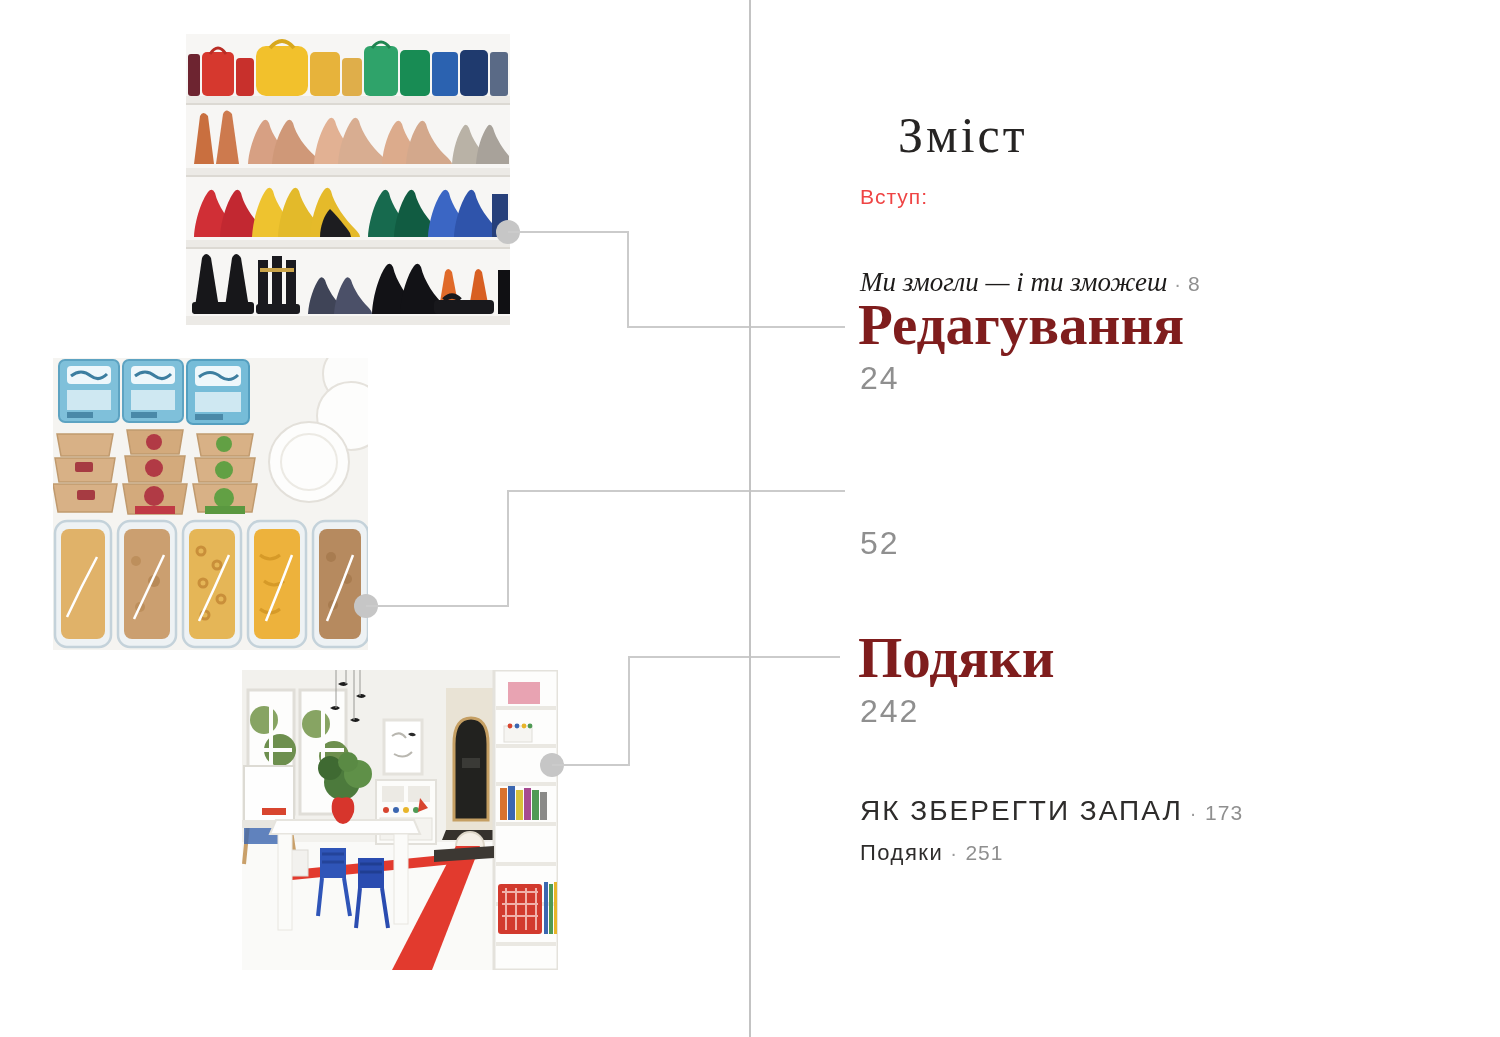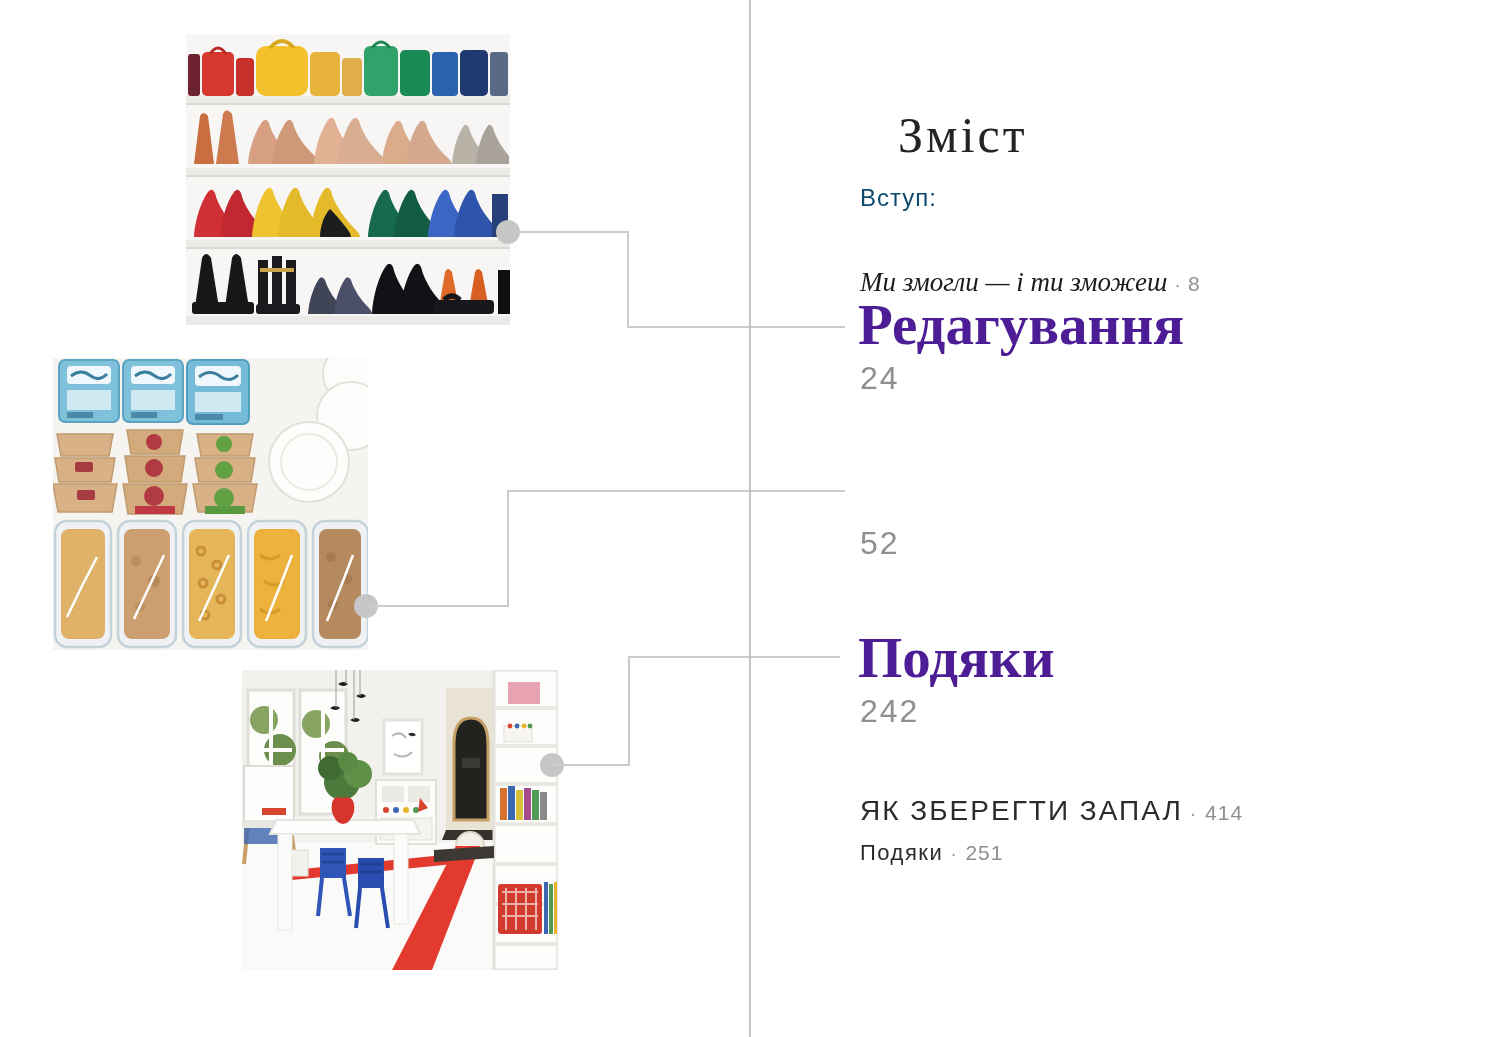--- a/index.html
+++ b/index.html
@@ -13,30 +13,30 @@
   .photo{position:absolute;}
   .photo svg{display:block;}
 
   
   .cline{position:absolute;background:#cbcbcb;}
   .cdot{position:absolute;width:24px;height:24px;border-radius:50%;background:#c6c6c6;}
 
   
   .toc-title{position:absolute;left:858px;top:76px;font-family:"Liberation Serif",serif;
              font-weight:400;font-size:50px;line-height:1;letter-spacing:3px;color:#262423;margin-left:40px;}
-  .intro-label{position:absolute;left:860px;top:186px;font-size:24px;line-height:1;
-               letter-spacing:1px;color:#0c4a6e;}
+  .intro-label{position:absolute;left:860px;top:186px;font-size:21px;line-height:1;
+               letter-spacing:1px;color:#ef4444;}
   .intro-line{position:absolute;left:860px;top:226px;font-family:"Liberation Serif",serif;
               font-style:italic;font-size:27px;line-height:1.1;color:#1d1b1a;margin-top:42px;}
   .sep{color:#9a9a9a;font-style:normal;font-family:"Liberation Sans",sans-serif;
        font-size:20px;padding:0 7px;}
   .pgnum-sm{color:#8f8f8f;font-style:normal;font-family:"Liberation Sans",sans-serif;
             font-size:21px;letter-spacing:1px;}
   .chapter-title{position:absolute;left:858px;margin:0;font-family:"Liberation Serif",serif;
-                 font-weight:700;font-size:57px;line-height:1;color:#4c1d95;}
+                 font-weight:700;font-size:57px;line-height:1;color:#7f1d1d;}
   .chapter-page{position:absolute;left:860px;font-size:32px;line-height:1;color:#8f8f8f;
                 letter-spacing:2px;}
   .bm-row{position:absolute;left:860px;font-size:22px;line-height:1;color:#2e2c2b;
           letter-spacing:1.5px;}
   .bm-caps{text-transform:uppercase;font-size:28px;letter-spacing:2px;}
 </style>
 </head>
 <body>
 
 <div class="page">
@@ -417,21 +417,21 @@
 
   <h2 class="chapter-title" style="top:296px;">Редагування</h2>
   <div class="chapter-page" style="top:362px;">24</div>
 
   <div class="chapter-page" style="top:527px;">52</div>
 
   <h2 class="chapter-title" style="top:629px;">Подяки</h2>
   <div class="chapter-page" style="top:695px;">242</div>
 
   <div class="bm-row" style="top:797px;">
-    <span class="bm-caps">Як зберегти запал</span><span class="sep">·</span><span class="pgnum-sm">414</span>
+    <span class="bm-caps">Як зберегти запал</span><span class="sep">·</span><span class="pgnum-sm">173</span>
   </div>
 
   <div class="bm-row" style="top:842px;">
     <span>Подяки</span><span class="sep">·</span><span class="pgnum-sm">251</span>
   </div>
 
 
 </div>
 
 </body></html>

